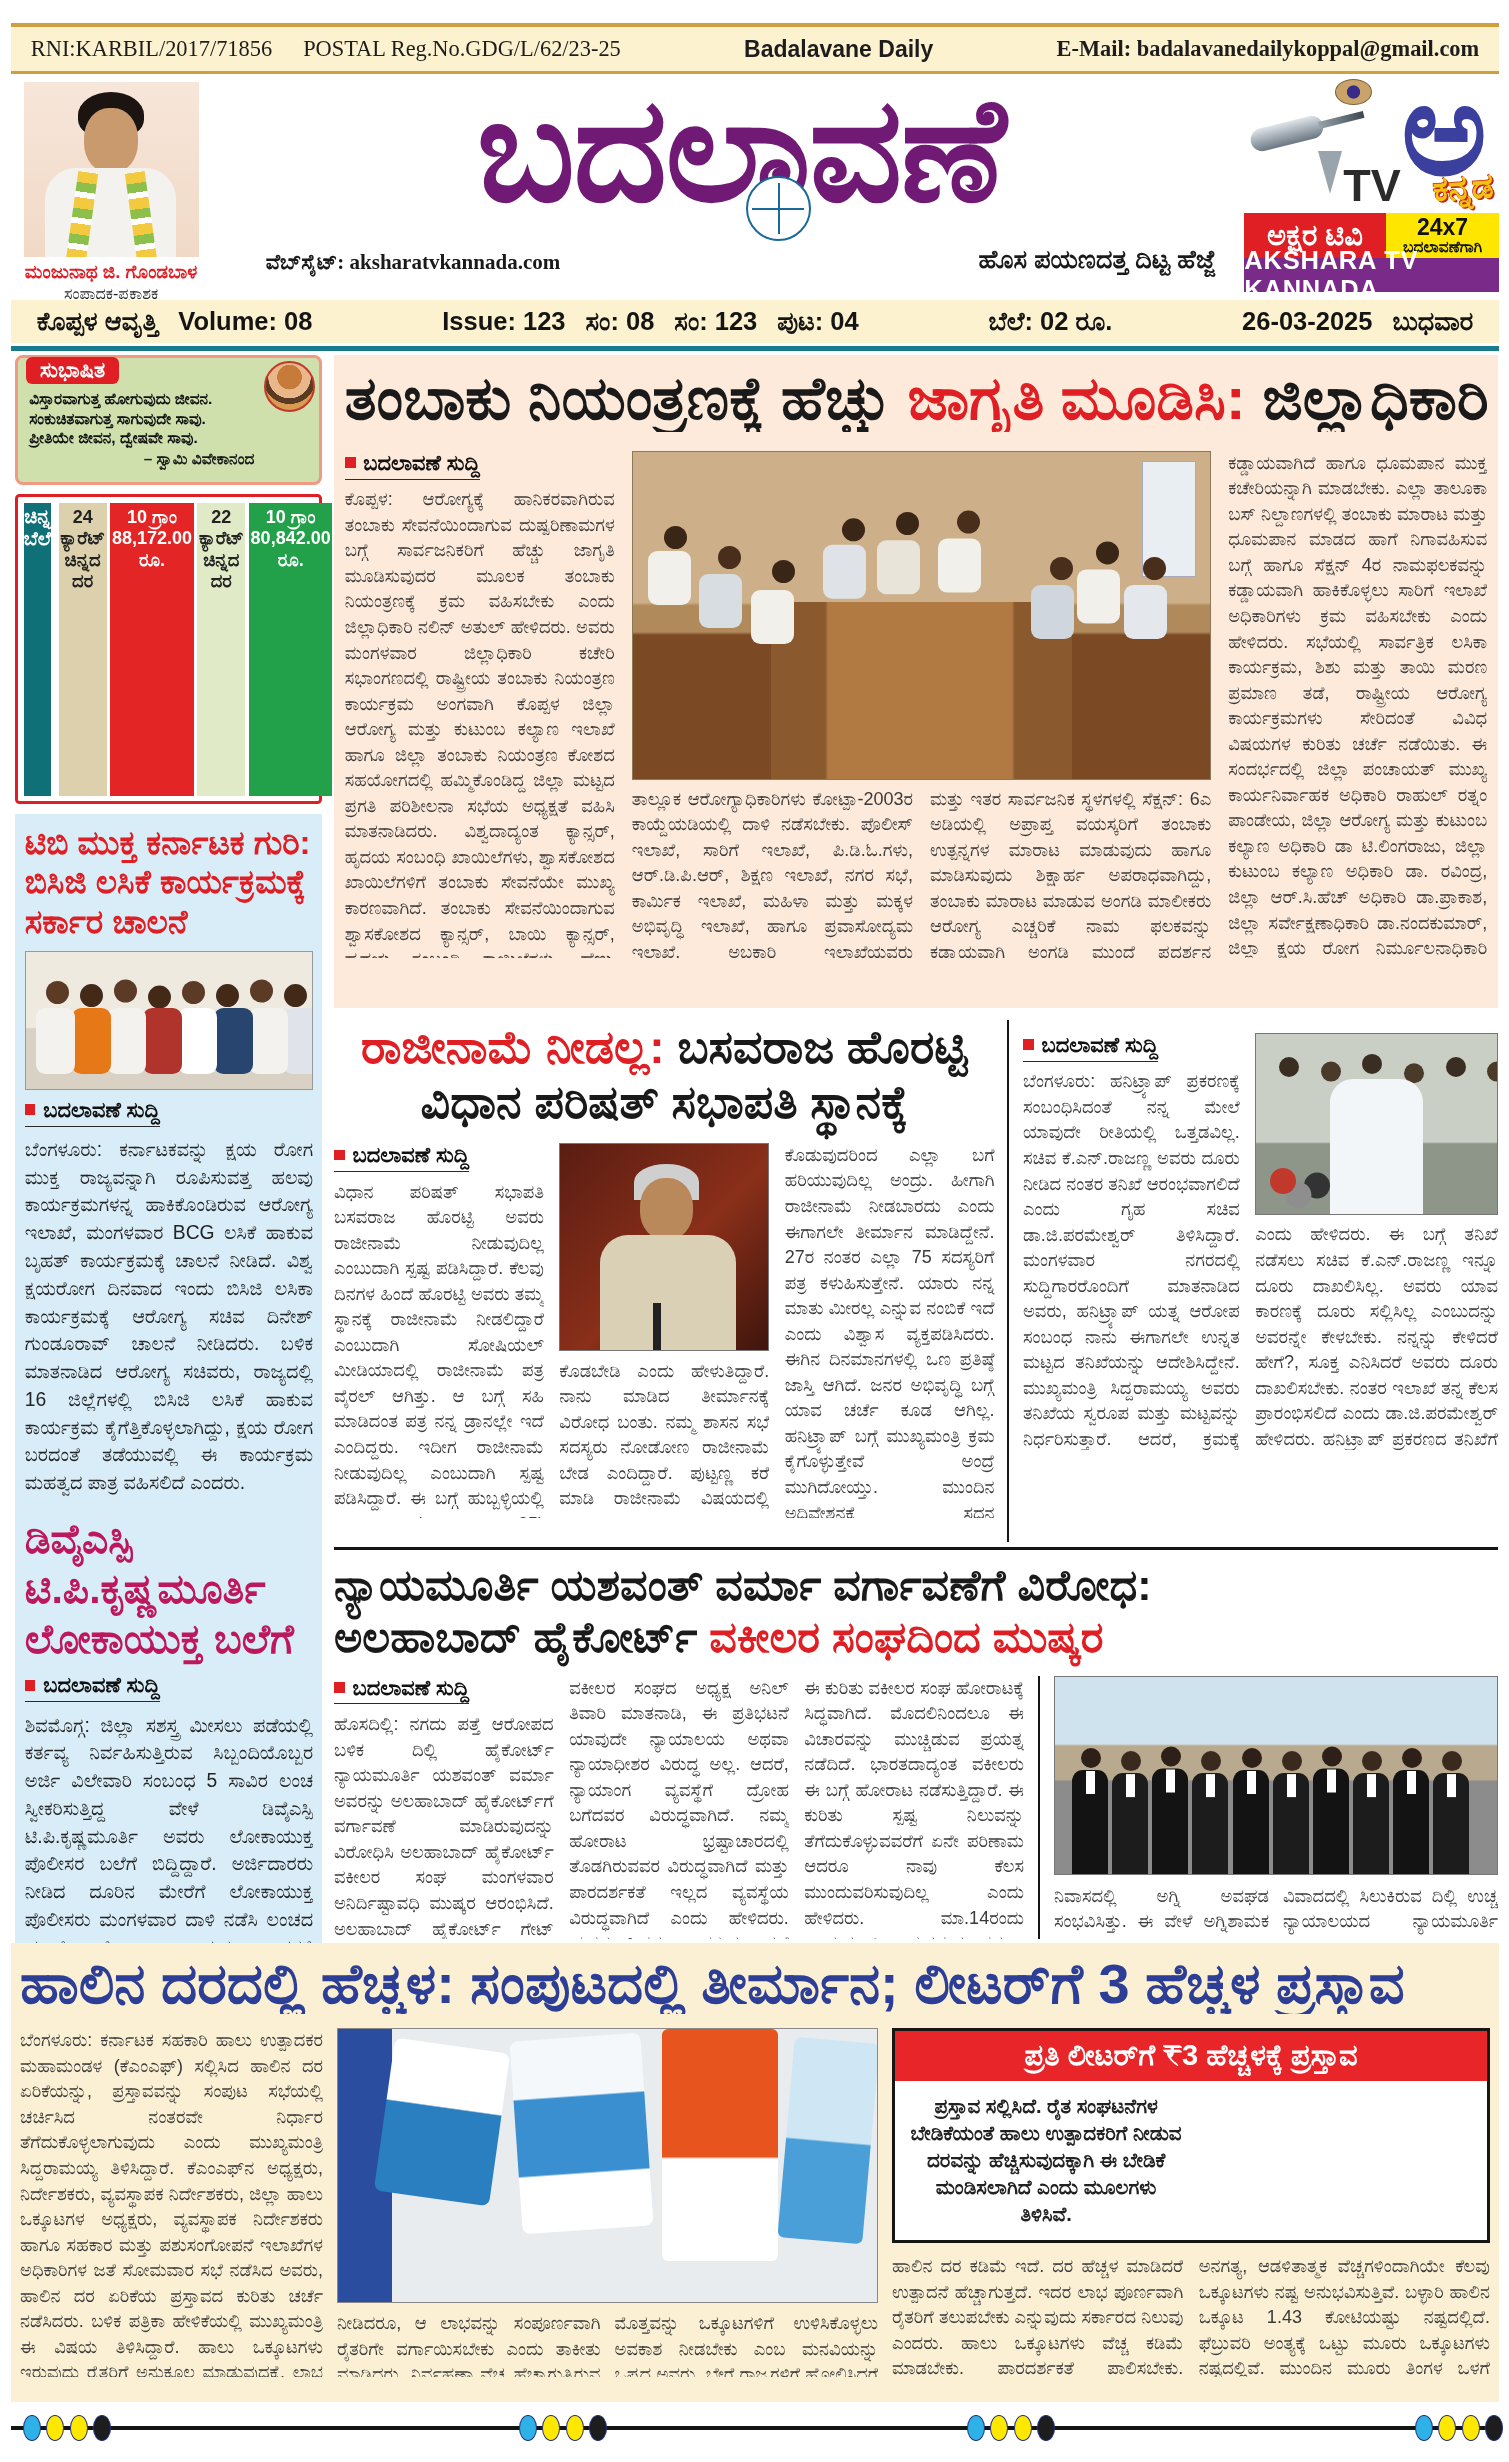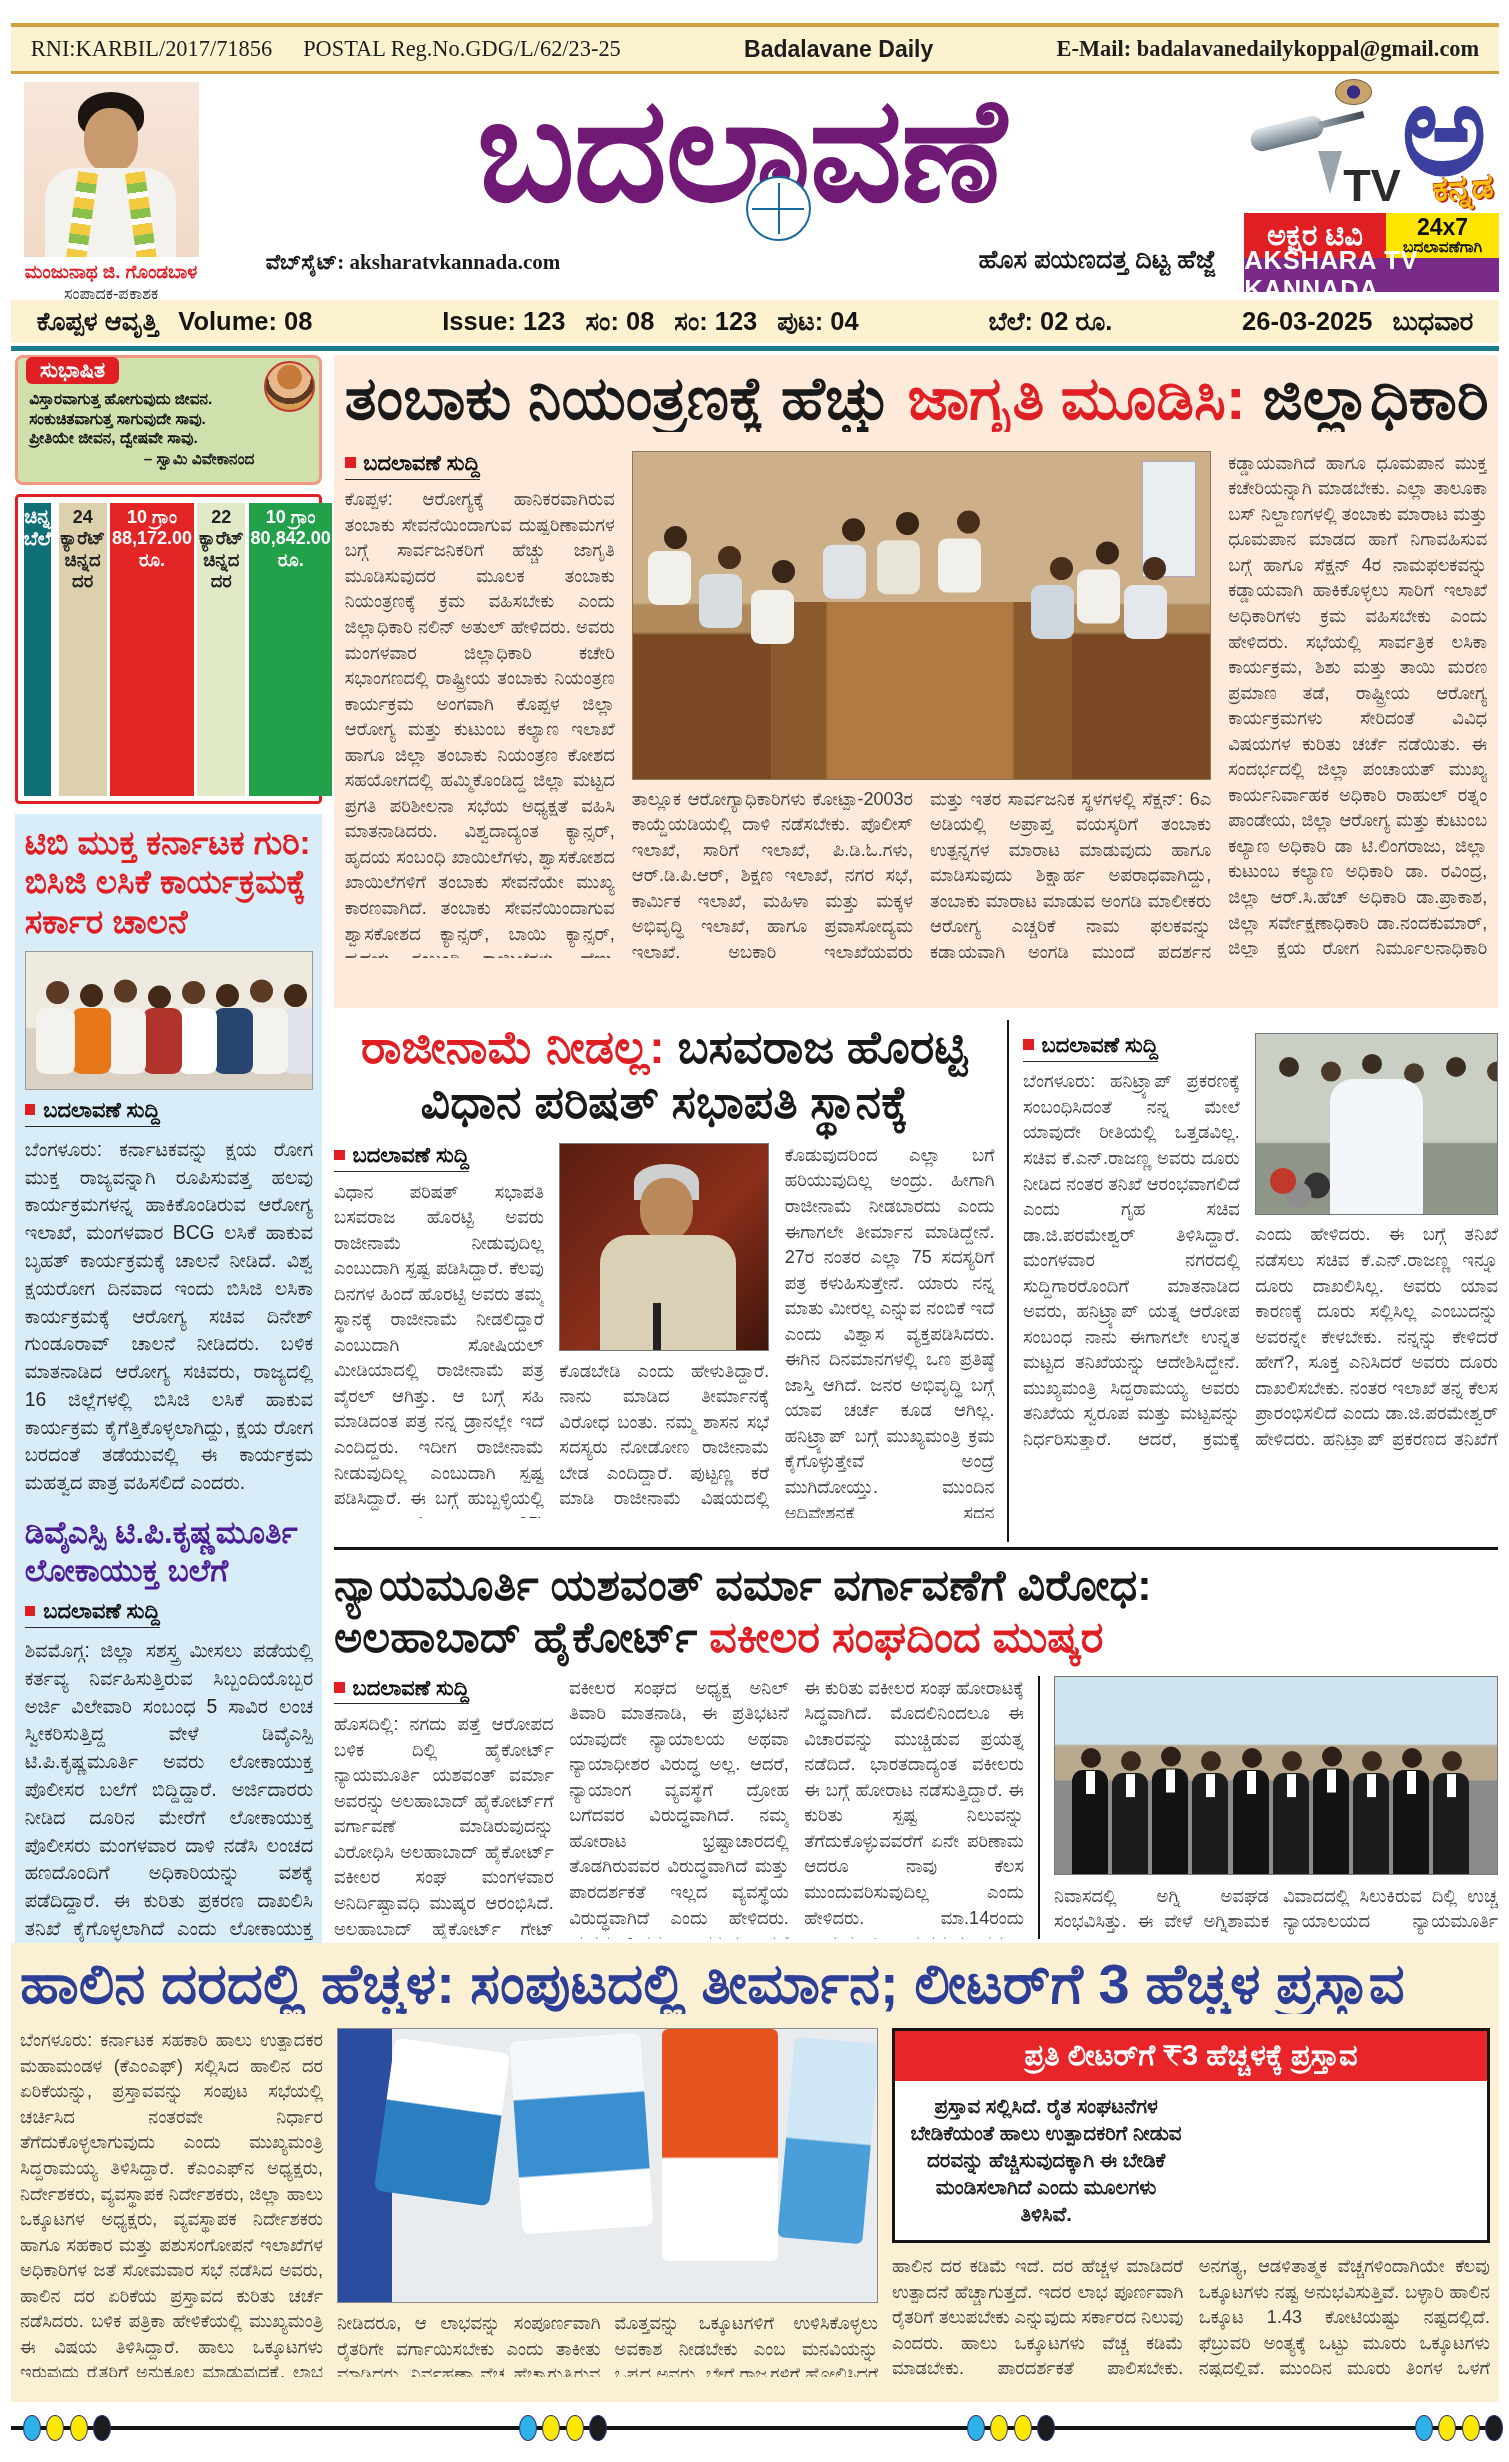--- a/index.html
+++ b/index.html
@@ -114,21 +114,21 @@
   .tb-heads { position:absolute; left:20px; top:29px; width:23px; height:23px; border-radius:50%; background:#5b3a26;
               box-shadow:34px 3.1px 0 #432a18, 68px -1.5px 0 #5b3a26, 102px 4.6px 0 #432a18, 136px 0 0 #5b3a26,
                          170px 3.1px 0 #432a18, 204px -1.5px 0 #5b3a26, 238px 3.1px 0 #432a18; }
   .tb-torsos { position:absolute; left:10.8px; top:56px; width:39px; height:66px; border-radius:9.3px; background:#f4f2ee;
                box-shadow:36px 0 0 #e77817, 71px 0 0 #f4f2ee, 107px 0 0 #b0332c, 142px 0 0 #ffffff,
                           178px 0 0 #27456e, 213px 0 0 #f4f2ee, 247px 0 0 #e0e4ea; }
   .byline { display:inline-flex; align-items:center; gap:7.7px; font-weight:bold; font-size:21px;
             border-bottom:1.5px solid #2a2a2a; padding-bottom:3.9px; color:#111; }
   .bullet { width:10.8px; height:10.8px; background:#e01f24; display:inline-block; }
   .tb-body { margin-top:9.3px; font-size:19.3px; line-height:1.44; text-align:justify; color:#242424; }
-  .tb2-head { color:#4c1d95; font-weight:bold; font-size:31px; line-height:1.22; margin:17px 0 9.3px; }
+  .tb2-head { color:#be185d; font-weight:bold; font-size:41px; line-height:1.22; margin:17px 0 9.3px; }
 
   
   .main { position:absolute; left:334px; top:355px; width:1164px; height:1584px; }
 
   .art1 { position:relative; background:#fdeada; padding:12.4px 10.8px 6.2px; height:653px; overflow:hidden; }
   .a1-headline { font-weight:bold; font-size:60px; line-height:1.08; white-space:nowrap; overflow:hidden; }
   .hl-red { color:#e01f24; } .hl-blue { color:#2553a8; }
   .a1-grid { margin-top:18.5px; display:grid; grid-template-columns:270px 1fr 1fr 259px; column-gap:17px;
              height:507px; overflow:hidden; }
   .coltext { font-size:18px; line-height:1.42; text-align:justify; color:#3a3a3a; overflow:hidden; }

